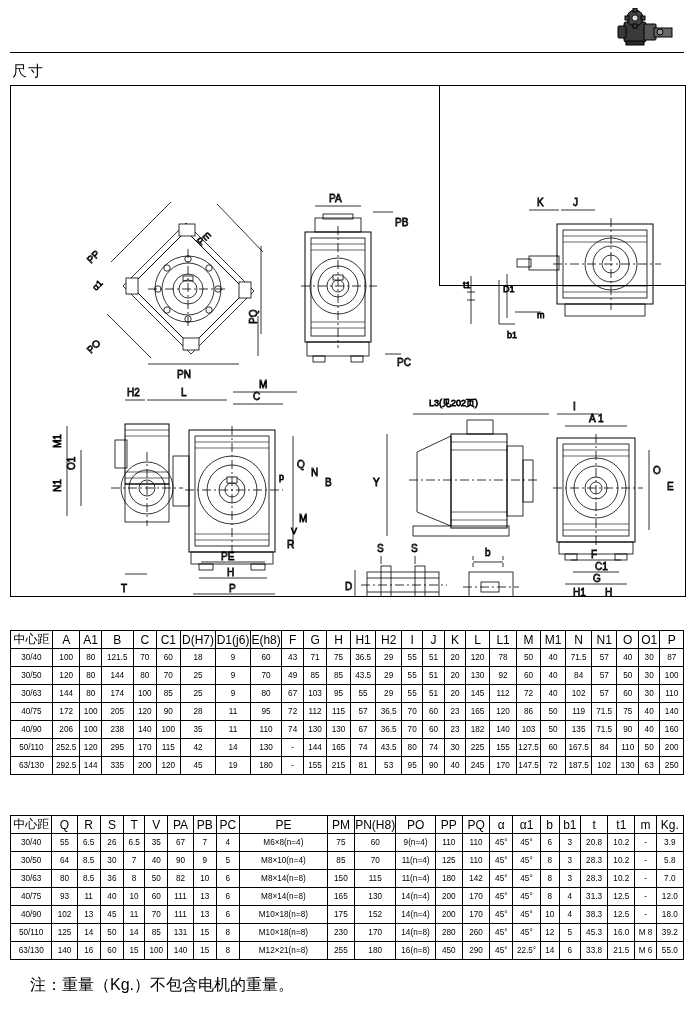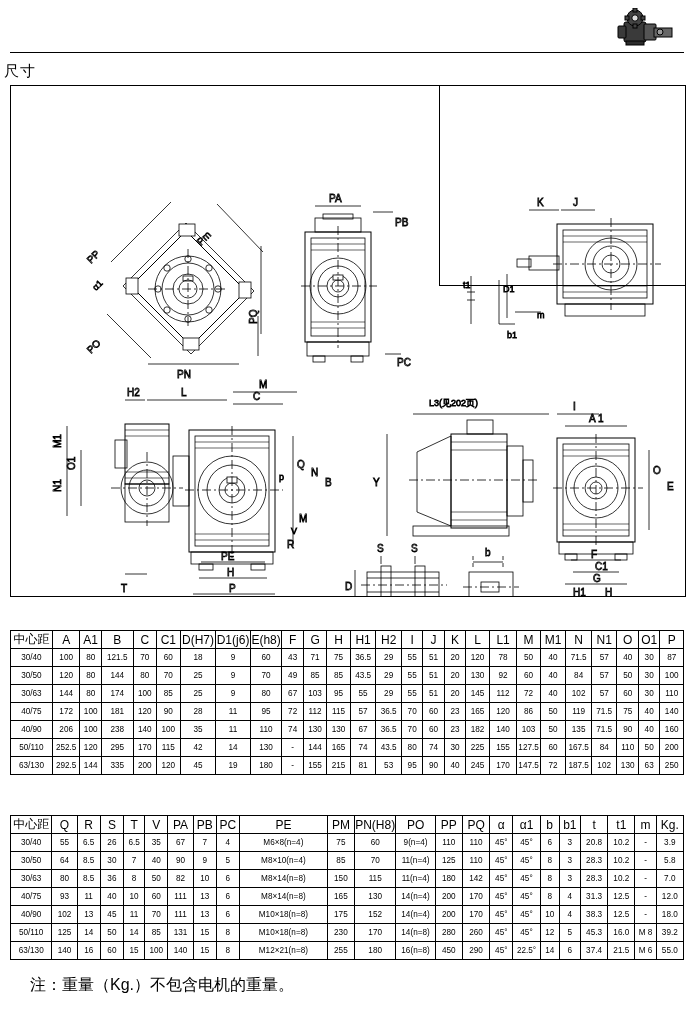--- a/index.html
+++ b/index.html
@@ -1,20 +1,20 @@
 <!DOCTYPE html>
 <html><head>
 <meta charset="utf-8">
 <style>
   html,body{margin:0;padding:0;background:#ffffff;}
   body{width:694px;height:1009px;font-family:"Liberation Sans",sans-serif;color:#000;position:relative;overflow:hidden;}
   .page{position:relative;width:694px;height:1009px;}
 
   
-  .title{position:absolute;left:4px;top:62px;font-size:15px;letter-spacing:1px;}
+  .title{position:absolute;left:12px;top:62px;font-size:15px;letter-spacing:1px;}
   .hr-top{position:absolute;left:10px;top:52px;width:674px;height:1px;background:#000;}
 
   .logo-box{position:absolute;right:14px;top:8px;width:70px;height:42px;}
   .logo-box svg{display:block;}
 
   
   .draw-frame{position:absolute;left:10px;top:85px;width:674px;height:510px;border:1px solid #000;}
   .draw-frame .inner-box{position:absolute;right:0px;top:0px;width:246px;height:200px;border-left:1px solid #000;border-bottom:1px solid #000;box-sizing:border-box;}
   .svgwrap{position:absolute;left:0;top:0;width:674px;height:510px;}
 
@@ -454,21 +454,21 @@
           <td>102</td>
           <td>57</td>
           <td>60</td>
           <td>30</td>
           <td>110</td>
         </tr>
         <tr>
           <td>40/75</td>
           <td>172</td>
           <td>100</td>
-          <td>181</td>
+          <td>205</td>
           <td>120</td>
           <td>90</td>
           <td>28</td>
           <td>11</td>
           <td>95</td>
           <td>72</td>
           <td>112</td>
           <td>115</td>
           <td>57</td>
           <td>36.5</td>
@@ -764,21 +764,21 @@
           <td>M12×21(n=8)</td>
           <td>255</td>
           <td>180</td>
           <td>16(n=8)</td>
           <td>450</td>
           <td>290</td>
           <td>45°</td>
           <td>22.5°</td>
           <td>14</td>
           <td>6</td>
-          <td>37.4</td>
+          <td>33.8</td>
           <td>21.5</td>
           <td>M 6</td>
           <td>55.0</td>
         </tr>
       </tbody>
   </table>
 
   <div class="note">注：重量（Kg.）不包含电机的重量。</div>
 
 </div>

